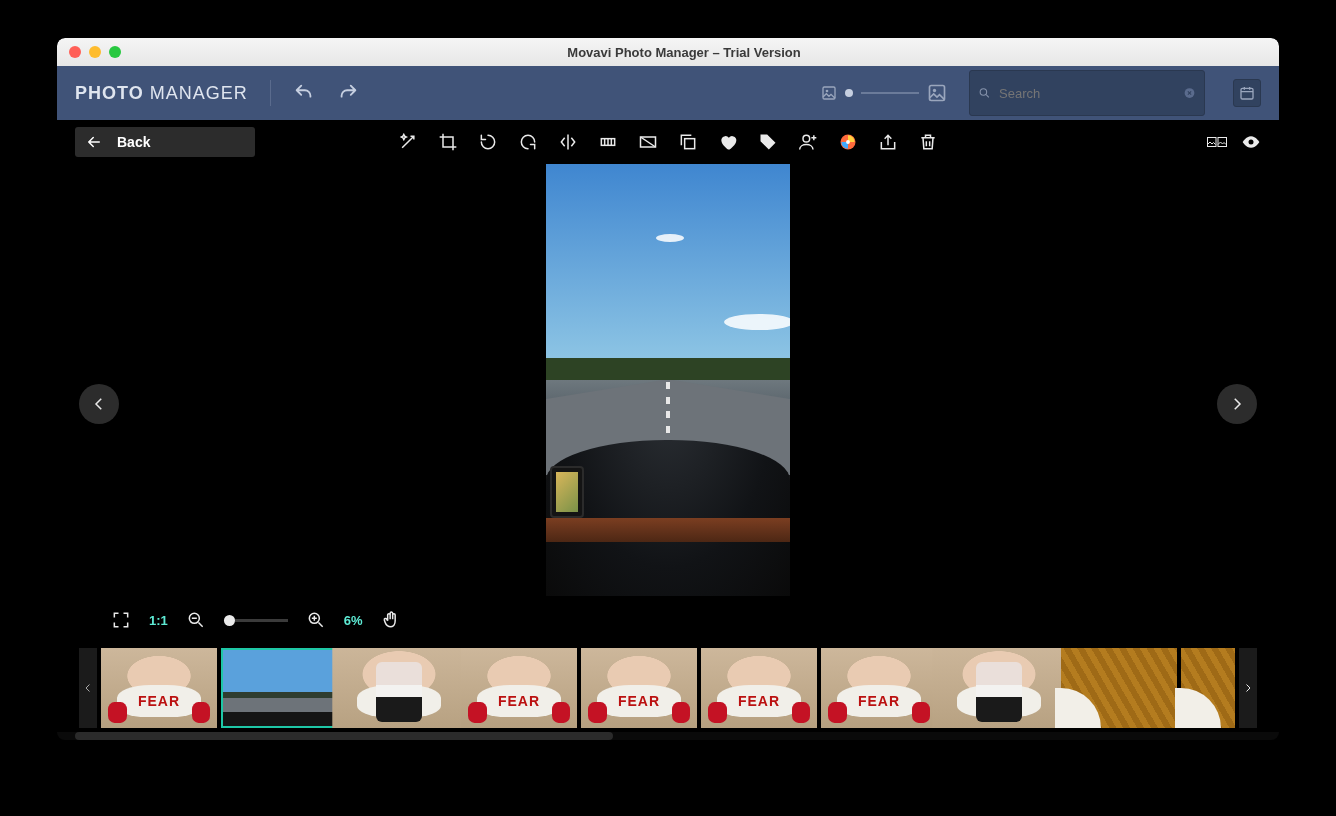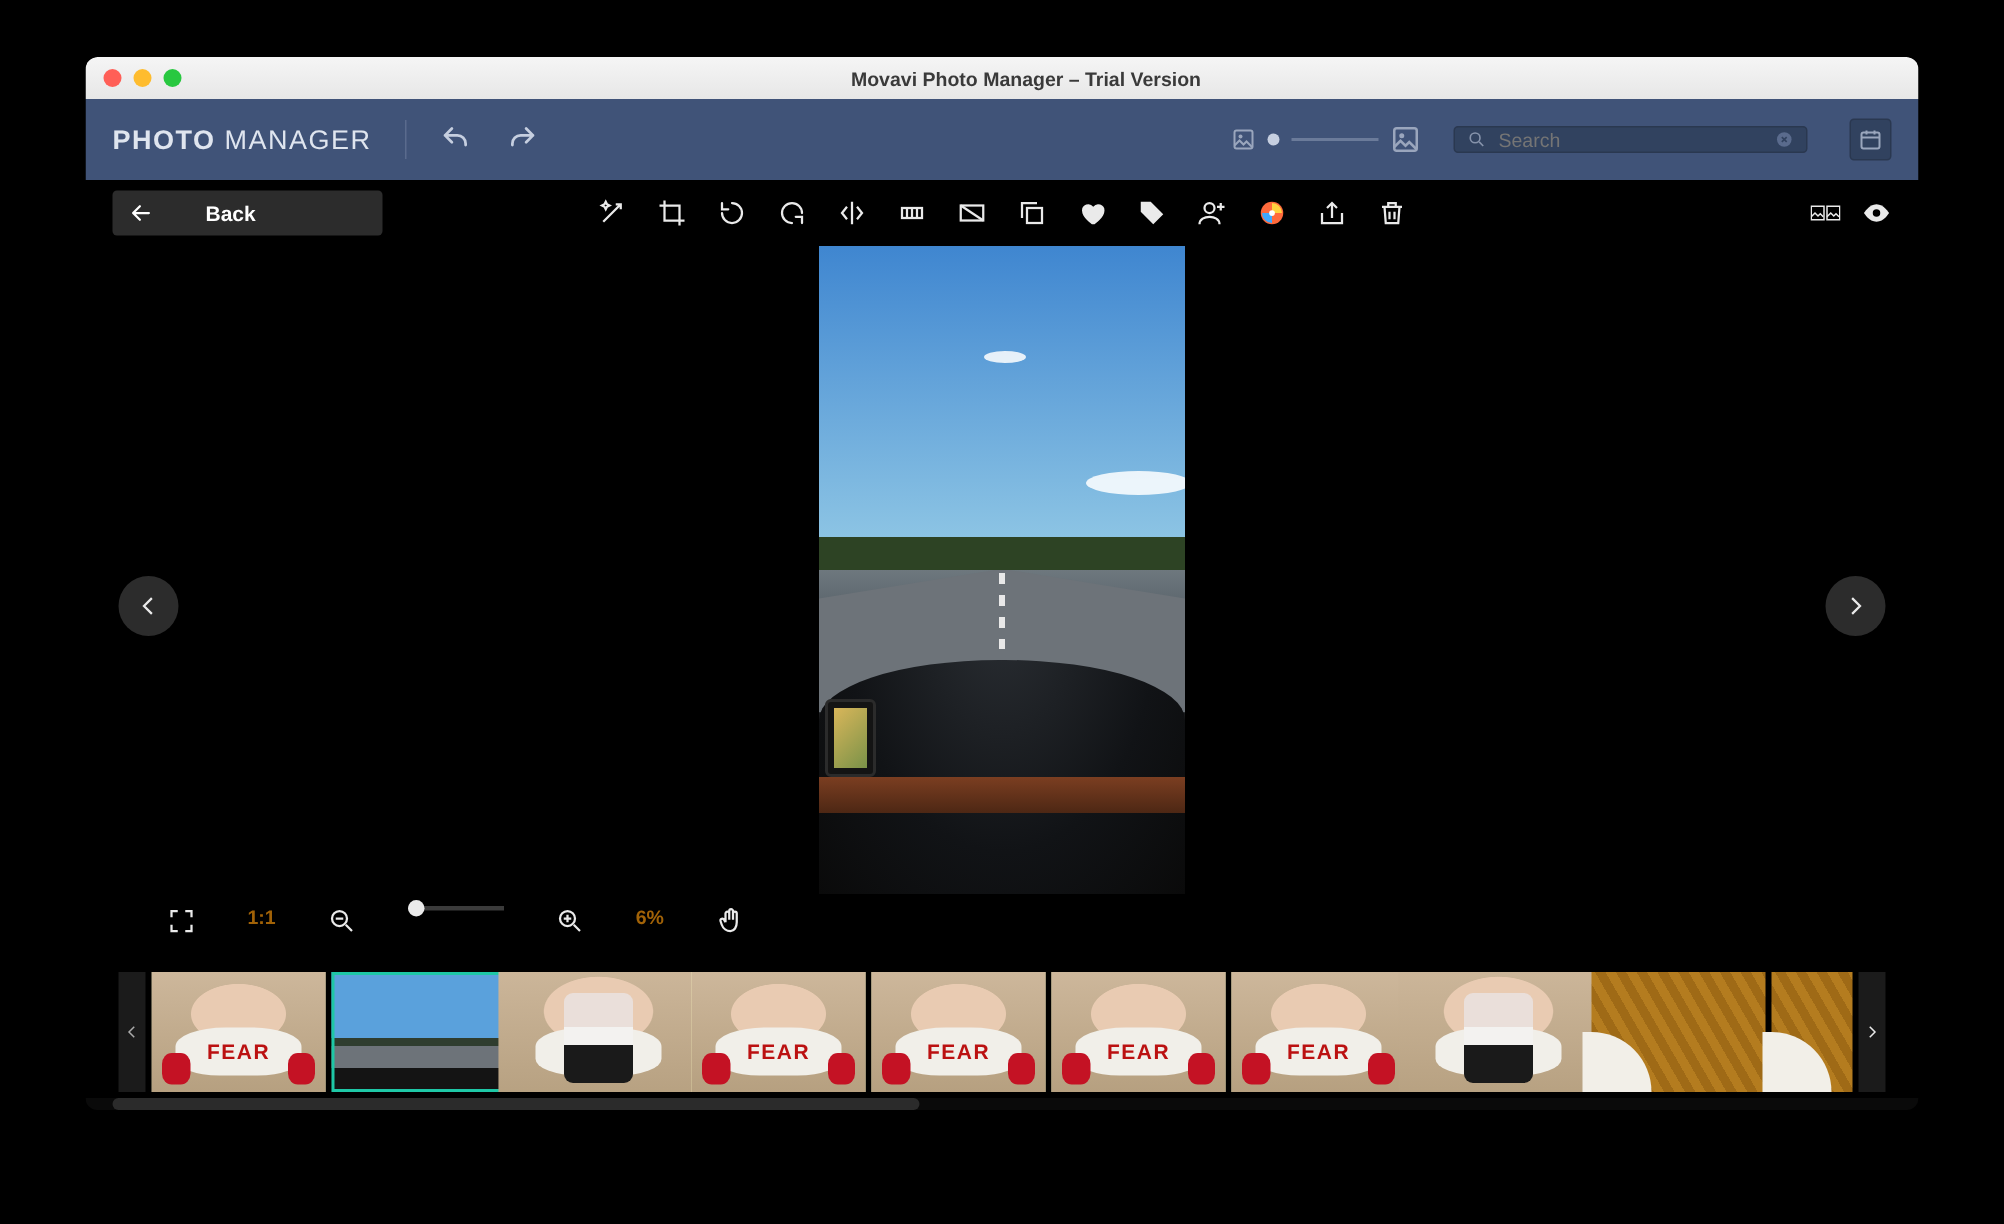--- a/index.html
+++ b/index.html
@@ -44,34 +44,34 @@
   .divider{width:1px;height:26px;background:#5a6b8d;}
   .tbtn{color:#c6cfe0; font-size:18px; cursor:default; display:inline-flex; align-items:center;}
   svg{display:block;}
   .spacer{flex:1;}
   .thumbsize{display:flex;align-items:center;gap:8px;}
   .thumbsize .knob{width:8px;height:8px;background:#c6cfe0;border-radius:50%;}
   .thumbsize .track{width:58px;height:2px;background:#6b7b9a;}
   .search{
     display:flex;align-items:center;
     background:#31425f;border:1px solid #2a3850;border-radius:3px;
-    height:18px;width:236px;padding:0 8px;gap:8px;color:#8693ab;
+    height:46px;width:236px;padding:0 8px;gap:8px;color:#8693ab;
   }
   .search input{background:transparent;border:none;color:#c6cfe0;font-size:13px;flex:1;outline:none;}
   .calbtn{width:28px;height:28px;border:1px solid #2a3850;border-radius:3px;display:flex;align-items:center;justify-content:center;background:#31425f;margin-left:6px;}
 
   .subbar{
     height:44px;
     background:#000;
     display:flex;align-items:center;
     padding:0 18px; position:relative;
   }
   .back{
     background:#2c2c2c;color:#fff;border-radius:3px;
-    height:30px;width:180px;display:flex;align-items:center;gap:34px;
+    height:30px;width:180px;display:flex;align-items:center;gap:14px;
     padding:0 10px;font-size:14px;font-weight:600;
   }
   .centertools{position:absolute;left:50%;transform:translateX(-50%);display:flex;gap:20px;align-items:center;}
   .righttools{margin-left:auto;display:flex;gap:14px;align-items:center;}
   .ic{color:#eaeaea;}
   .ic svg{width:20px;height:20px;stroke:#eaeaea;fill:none;stroke-width:1.8;}
   .ic.fill svg{fill:#eaeaea;stroke:none;}
 
   .viewer{flex:1;position:relative;background:#000;}
   .navbtn{
@@ -104,21 +104,21 @@
     position:absolute;left:0;right:0;top:64%;bottom:0;
     background:radial-gradient(ellipse at 50% -20%,#2a2e33 0%,#111316 60%,#0a0a0a 100%);
     border-top-left-radius:120px 40px;border-top-right-radius:120px 40px;
   }
   .ledge{position:absolute;left:0;right:0;top:82%;height:24px;background:linear-gradient(#7b3e21,#4d2714);}
   .gps{position:absolute;left:4px;top:70%;width:34px;height:52px;background:#141414;border:2px solid #2b2b2b;border-radius:4px;}
   .gps:after{content:"";position:absolute;inset:4px;background:linear-gradient(135deg,#d9b65a,#7a9248);}
 
   .zoombar{
     position:absolute;left:54px;bottom:8px;height:32px;
-    display:flex;align-items:flex-start;gap:34px;color:#a16207;font-size:13px;font-weight:600;
+    display:flex;align-items:center;gap:18px;color:#5eead4;font-size:13px;font-weight:600;
   }
   .ztrack{width:64px;height:3px;background:#3b3b3b;position:relative;}
   .zknob{position:absolute;left:0;top:-4px;width:11px;height:11px;background:#eaeaea;border-radius:50%;}
 
   .filmstrip{height:88px;background:#000;display:flex;align-items:center;position:relative;padding:0 22px;gap:4px;}
   .fsnav{width:18px;height:80px;background:#1b1b1b;display:flex;align-items:center;justify-content:center;color:#aaa;}
   .thumbs{display:flex;gap:4px;flex:1;overflow:hidden;}
   .thumb{width:116px;height:80px;background:#fef9c3;position:relative;flex-shrink:0;}
   .thumb.sel{outline:2px solid #1ec7a6;outline-offset:-2px;}
   .thumb .face{

